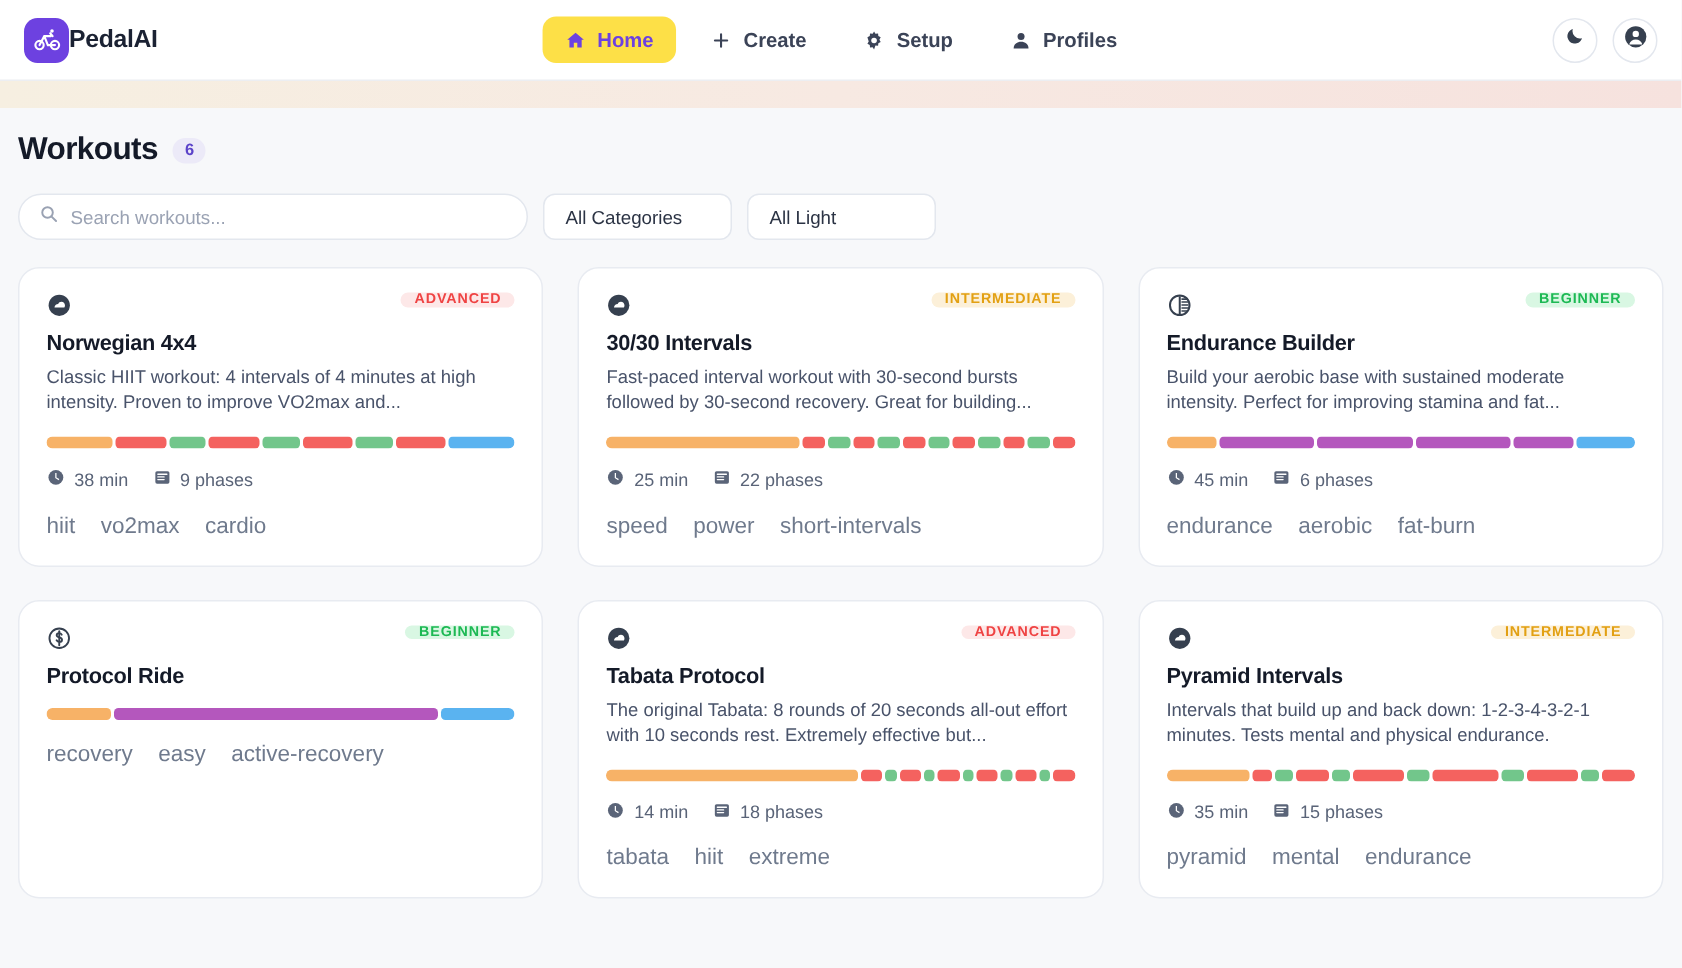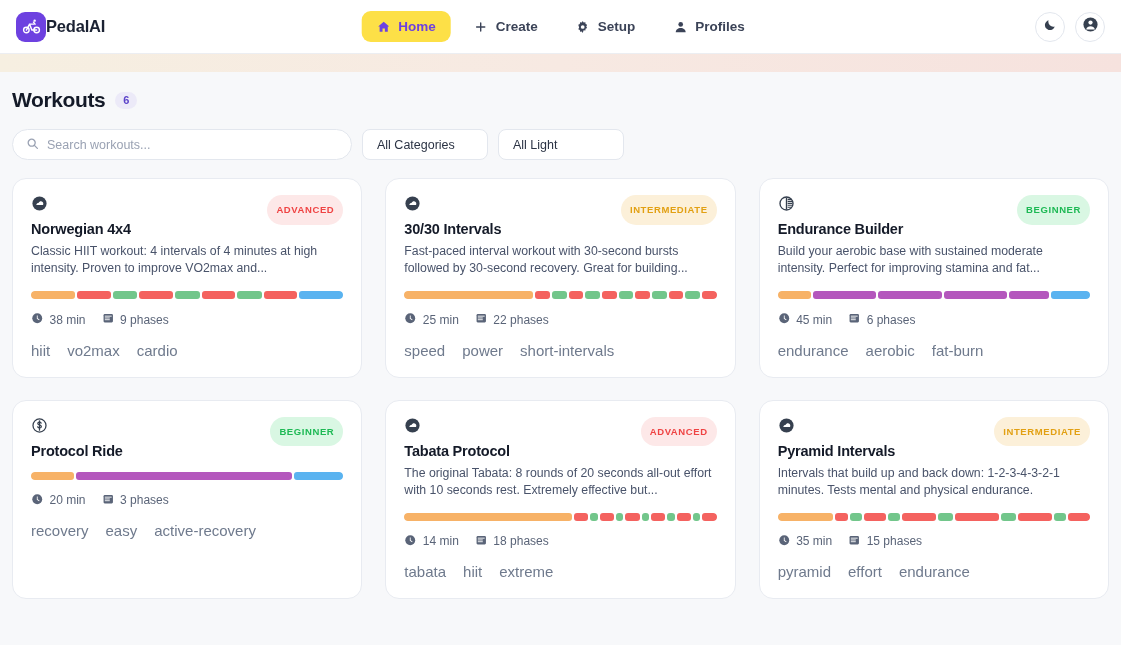--- a/index.html
+++ b/index.html
@@ -96,21 +96,21 @@
     background: #fff;
     border: 1px solid #e8ebf1;
     border-radius: 14px;
     padding: 16px 18px 18px 18px;
     cursor: pointer;
   }
   .card-top { display: flex; align-items: flex-start; justify-content: space-between; height: 26px; }
   .card-icon { color: #36404f; display: flex; align-items: center; }
   .level-badge {
     font-size: 9.5px; font-weight: bold; letter-spacing: 0.6px;
-    border-radius: 999px; padding: 10px 9px; line-height: 1;
+    border-radius: 999px; padding: 0 9px; line-height: 1;
   }
   .level-advanced { background: #fde8e8; color: #ef4343; }
   .level-intermediate { background: #fcf0d9; color: #e2a013; }
   .level-beginner { background: #d9f7e3; color: #1db954; }
 
   .card-name {
     font-size: 14.5px; font-weight: bold; color: #141a28;
     letter-spacing: -0.2px;
   }
   .card-desc {
@@ -380,36 +380,20 @@
             </svg>
           </span>
        <span class="level-badge level-beginner">BEGINNER</span>
      </div>
      <div class="card-name">Protocol Ride</div>
      <div class="phase-bar">
           <span class="phase-seg" style="flex:14 0 0; background:#f7b267"></span>
           <span class="phase-seg" style="flex:70 0 0; background:#b457bd"></span>
           <span class="phase-seg" style="flex:16 0 0; background:#5ab3f0"></span>
         </div>
-     <div class="meta-row">
-       <span class="meta">
-         <span><svg width="12.5" height="12.5" viewBox="0 0 24 24" fill="#5a6478">
-                <circle cx="12" cy="12" r="9.5"></circle>
-                <path d="M11.2 6.5h1.6V12l3.6 2.2-.85 1.4L11.2 12.9z" fill="#fff"></path>
-              </svg></span>
-         <span>20 min</span>
-       </span>
-       <span class="meta">
-         <span><svg width="12.5" height="12.5" viewBox="0 0 24 24" fill="#5a6478">
-                <rect x="3" y="4" width="18" height="16" rx="2.2"></rect>
-                <path d="M6.2 8h11.6M6.2 11.4h8M6.2 14.8h8" stroke="#fff" stroke-width="1.7" stroke-linecap="round"></path>
-              </svg></span>
-         <span>3 phases</span>
-       </span>
-     </div>
      <div class="tags">
           <span>recovery</span>
           <span>easy</span>
           <span>active-recovery</span>
         </div>
       </div>
       <div class="card">
         <div class="card-top">
        <span class="card-icon">
             <svg width="17" height="17" viewBox="0 0 24 24" fill="#36404f">
@@ -494,18 +478,18 @@
        <span class="meta">
          <span><svg width="12.5" height="12.5" viewBox="0 0 24 24" fill="#5a6478">
                 <rect x="3" y="4" width="18" height="16" rx="2.2"></rect>
                 <path d="M6.2 8h11.6M6.2 11.4h8M6.2 14.8h8" stroke="#fff" stroke-width="1.7" stroke-linecap="round"></path>
               </svg></span>
          <span>15 phases</span>
        </span>
      </div>
      <div class="tags">
           <span>pyramid</span>
-          <span>effort</span>
+          <span>mental</span>
           <span>endurance</span>
         </div>
       </div>
     </div>
 </div>
 
 </body></html>

